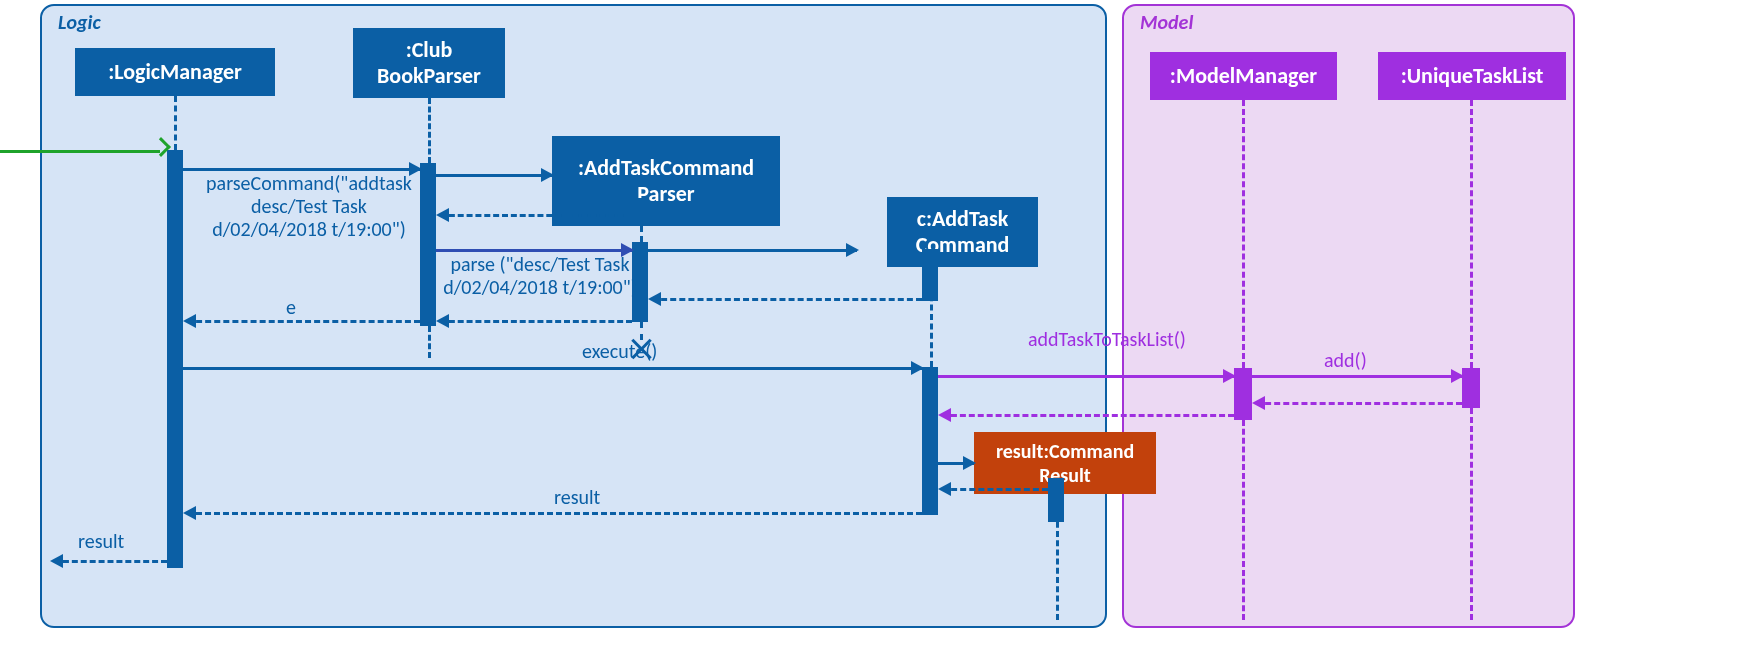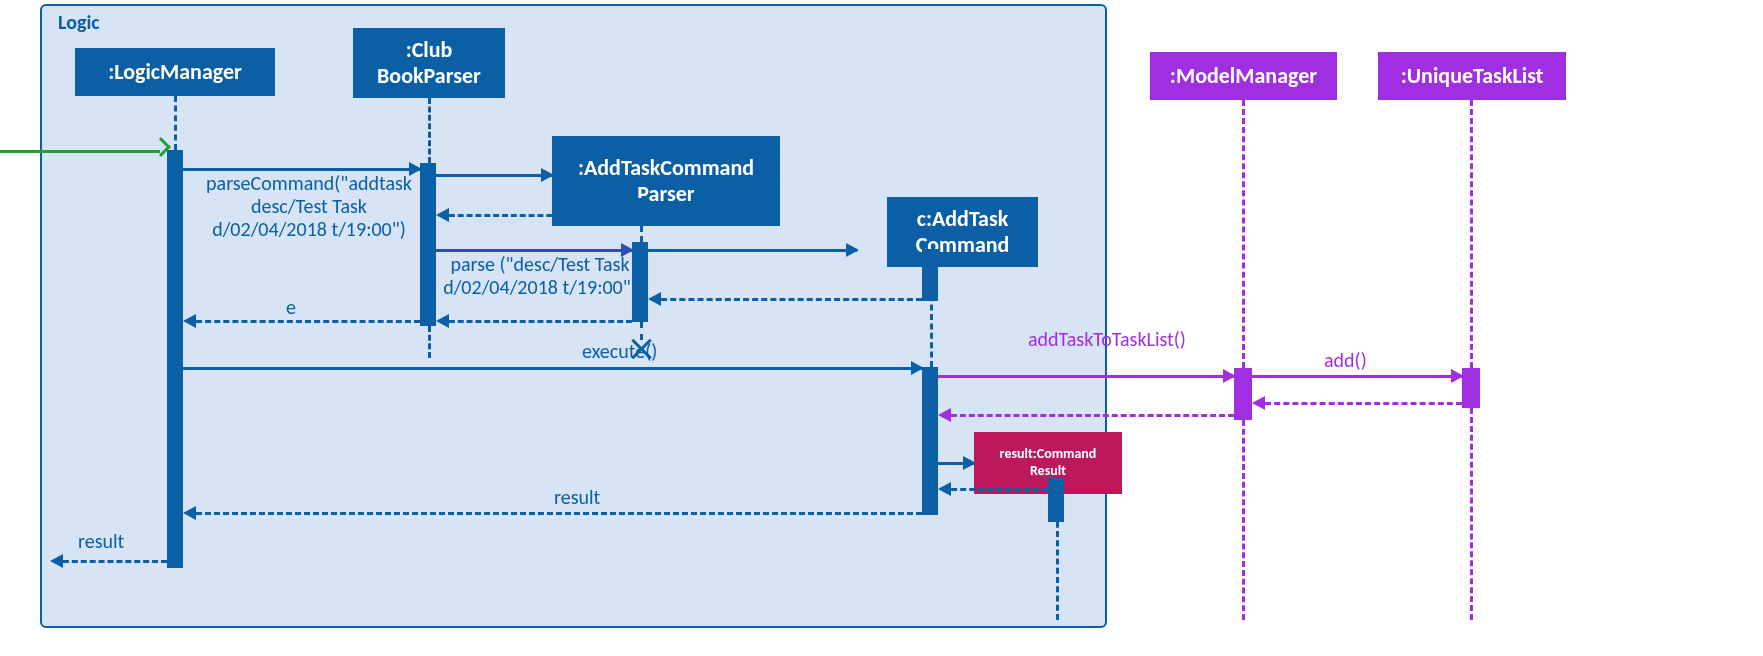--- a/index.html
+++ b/index.html
@@ -2,21 +2,22 @@
 <html><head>
 <meta charset="utf-8">
 <style>
   * { box-sizing: border-box; margin: 0; padding: 0; }
   body { font-family: "Segoe UI", Calibri, Arial, sans-serif; background: #fff; }
   .canvas { position: relative; width: 1763px; height: 656px; }
   .box {
     position: absolute;
     border-width: 2px;
     border-style: solid;
-    border-radius: 6px;
+    border-radius: 14px;
+    font-style: italic;
   }
   .box-title {
     position: absolute;
     top: 4px; left: 16px;
     font-size: 20px;
     font-weight: bold;
   }
   .lifeline-head {
     position: absolute;
     color: #fff;
@@ -70,37 +71,40 @@
 </style>
 </head>
 <body>
 
 <div class="canvas">
 
   <div class="box" style="left:40px; top:4px; width:1067px; height:624px; background:#d6e4f6; border-color:#0b5fa5;">
     <div class="box-title" style="color:#0b5fa5;">Logic</div>
   </div>
 
+  <div class="box" style="left:1122px; top:4px; width:453px; height:624px; background:#ecd9f3; border-color:#a333d6;">
+    <div class="box-title" style="color:#a333d6;">Model</div>
+  </div>
 
   <div class="lifeline-head" style="left:75px; top:48px; width:200px; height:48px; background:#0b5fa5;">
     <span style="white-space:pre;">:LogicManager</span>
   </div>
   <div class="lifeline-head" style="left:353px; top:28px; width:152px; height:70px; background:#0b5fa5;">
     <span style="white-space:pre;">:Club
 BookParser</span>
   </div>
   <div class="lifeline-head" style="left:552px; top:136px; width:228px; height:90px; background:#0b5fa5;">
     <span style="white-space:pre;">:AddTaskCommand
 Parser</span>
   </div>
   <div class="lifeline-head" style="left:857px; top:197px; width:151px; height:70px; background:#0b5fa5;margin-left:30px;">
     <span style="white-space:pre;">c:AddTask
 Command</span>
   </div>
-  <div class="lifeline-head" style="left:974px; top:432px; width:148px; height:62px; background:#be185d; font-size:14px;">
+  <div class="lifeline-head" style="left:974px; top:432px; width:182px; height:62px; background:#c2410c; font-size:20px;">
     <span style="white-space:pre;">result:Command
 Result</span>
   </div>
   <div class="lifeline-head" style="left:1378px; top:52px; width:188px; height:48px; background:#9f2fe0;">
     <span style="white-space:pre;">:UniqueTaskList</span>
   </div>
   <div class="lifeline-head" style="left:1150px; top:52px; width:187px; height:48px; background:#9f2fe0;">
     <span style="white-space:pre;">:ModelManager</span>
   </div>
 

